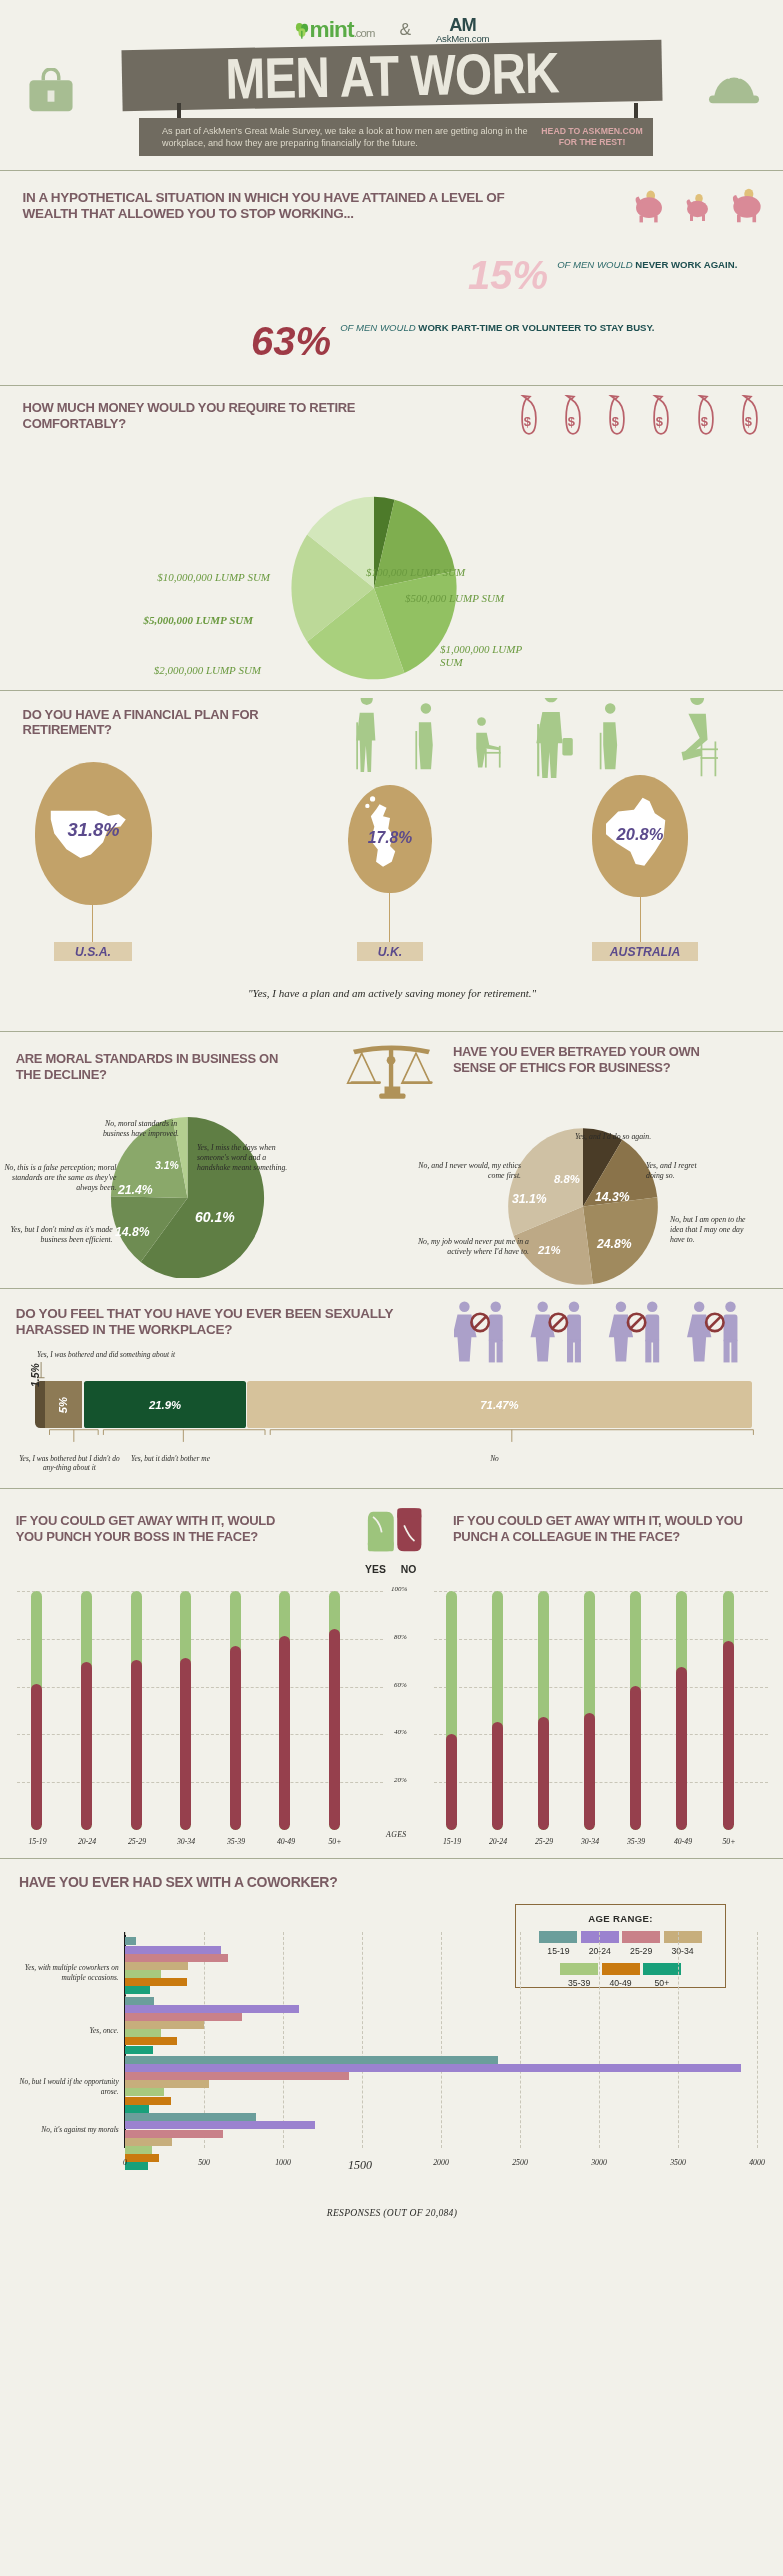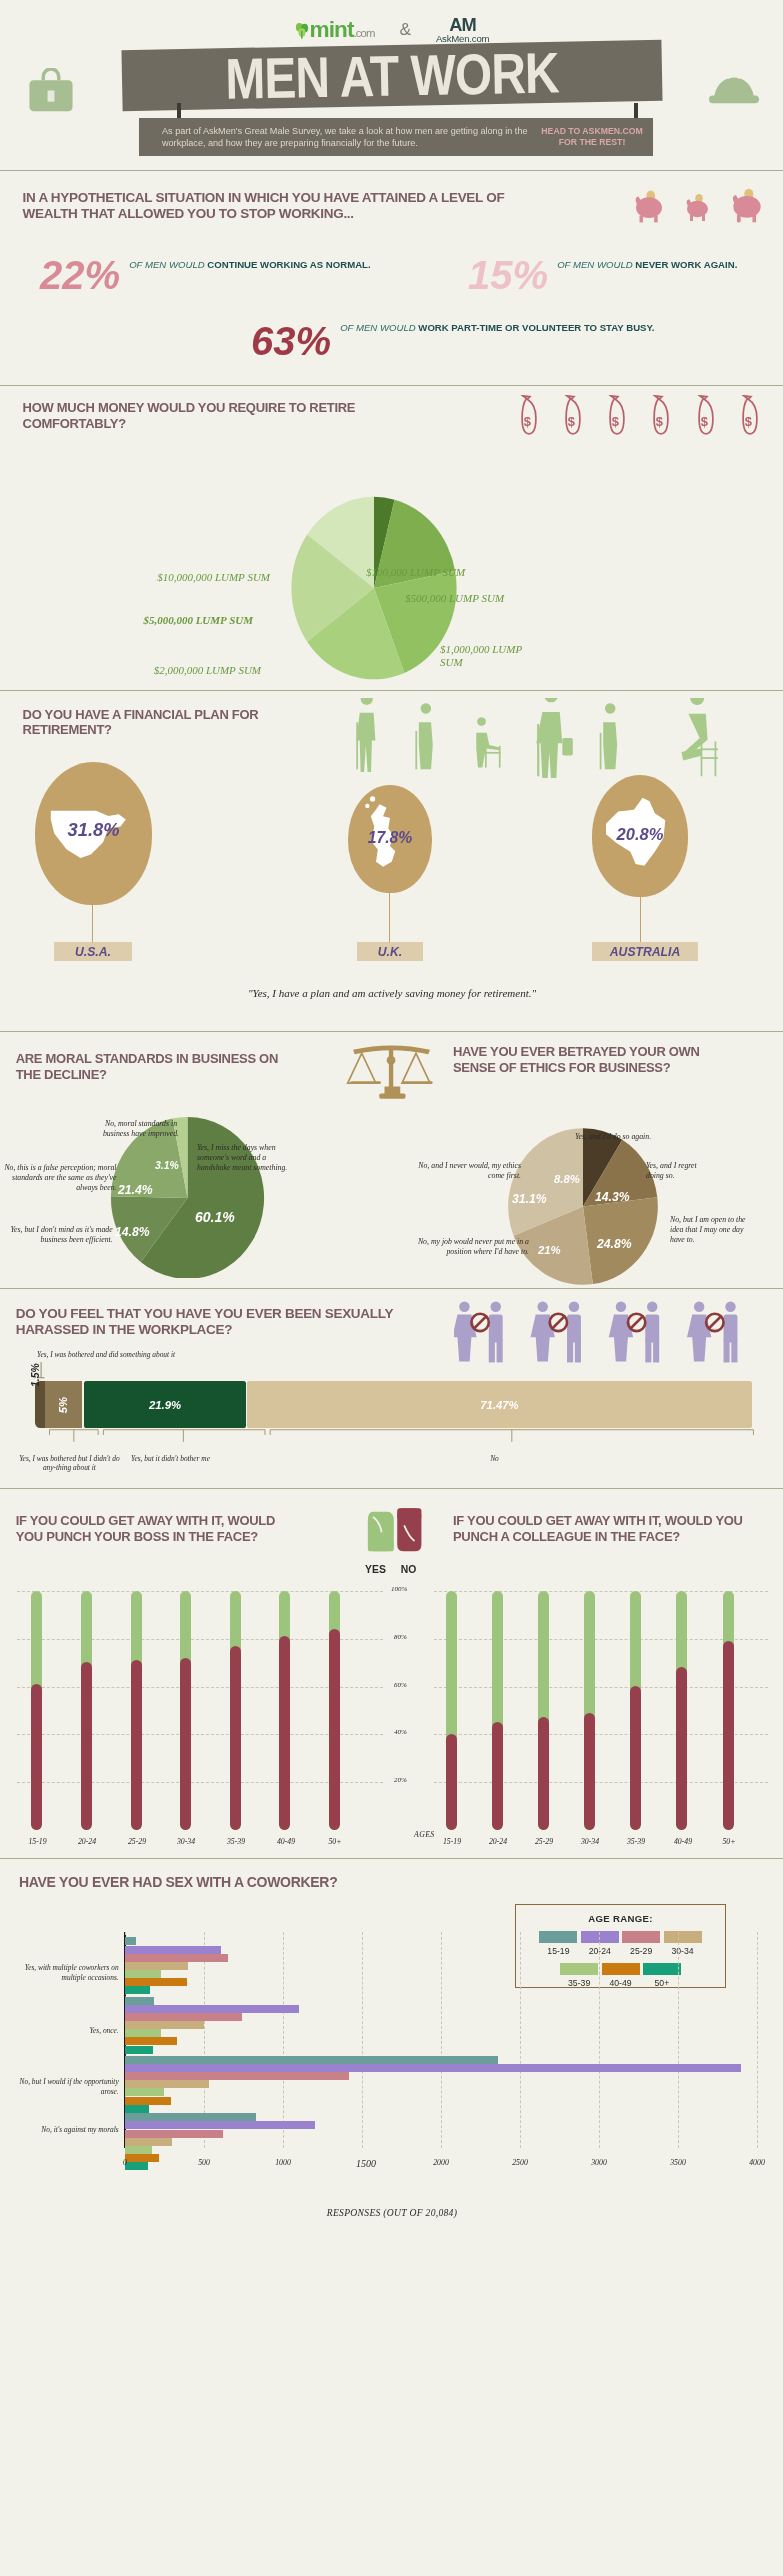--- a/index.html
+++ b/index.html
@@ -160,24 +160,20 @@
     </svg>
     <svg class="pig" width="40" height="40" viewBox="0 0 44 44">
       <ellipse cx="24" cy="10" rx="5" ry="6" fill="#e0c07a"></ellipse>
       <ellipse cx="22" cy="24" rx="15" ry="12" fill="#d98a97"></ellipse>
       <path d="M8 20 q-4 -8 2 -9 q2 5 5 6z" fill="#d98a97"></path>
       <rect x="11" y="33" width="4" height="8" fill="#d98a97"></rect>
       <rect x="28" y="33" width="4" height="8" fill="#d98a97"></rect>
     </svg>
   </div>
 
-  <div class="stat" style="left:40px; top:82px;">
-    <span class="bignum" style="font-size:40px; color:#d98a97;">22%</span>
-    <span class="stattxt"><span>OF MEN WOULD </span><b>CONTINUE WORKING AS NORMAL.</b></span>
-  </div>
   <div class="stat" style="left:468px; top:82px;">
     <span class="bignum" style="font-size:40px; color:#eec0c8;">15%</span>
     <span class="stattxt"><span>OF MEN WOULD </span><b>NEVER WORK AGAIN.</b></span>
   </div>
   <div class="stat" style="left:251px; top:148px;">
     <span class="bignum" style="font-size:40px; color:#9e3a46;">63%</span>
     <span class="stattxt" style="padding-top:1.7px;"><span>OF MEN WOULD </span><b>WORK PART-TIME OR VOLUNTEER TO STAY BUSY.</b></span>
   </div>
 </div>
 
@@ -325,21 +321,21 @@
   <div class="pielbl2" style="left:8.7px; top:193px; width:104px; text-align:right;">Yes, but I don't mind as it's made business been efficient.</div>
 
   <div class="slicepct" style="left:155px; top:128px; font-size:10.4px;">3.1%</div>
   <div class="slicepct" style="left:118px; top:151px; font-size:12.2px;">21.4%</div>
   <div class="slicepct" style="left:115px; top:193px; font-size:12.2px;">14.8%</div>
   <div class="slicepct" style="left:195px; top:177px; font-size:14px;">60.1%</div>
 
   <div class="pielbl2" style="left:575px; top:100px; width:104px;">Yes, and I'd do so again.</div>
   <div class="pielbl2" style="left:646px; top:129px; width:70px;">Yes, and I regret doing so.</div>
   <div class="pielbl2" style="left:670px; top:183px; width:82px;">No, but I am open to the idea that I may one day have to.</div>
-  <div class="pielbl2" style="left:416px; top:205px; width:113px; text-align:right;">No, my job would never put me in a position where I'd have to.</div>
+  <div class="pielbl2" style="left:416px; top:205px; width:113px; text-align:right;">No, my job would never put me in a actively where I'd have to.</div>
   <div class="pielbl2" style="left:418px; top:129px; width:103px; text-align:right;">No, and I never would, my ethics come first.</div>
 
   <div class="slicepct" style="left:554px; top:141px; font-size:11.3px;">8.8%</div>
   <div class="slicepct" style="left:595px; top:158px; font-size:12.2px;">14.3%</div>
   <div class="slicepct" style="left:597px; top:205px; font-size:12.2px;">24.8%</div>
   <div class="slicepct" style="left:538px; top:212px; font-size:11.3px;">21%</div>
   <div class="slicepct" style="left:512px; top:160px; font-size:12.2px;">31.1%</div>
 </div>
 
 <div class="sec" id="s-harass">
@@ -447,21 +443,21 @@
   <div class="gridline" style="left:434px; top:150px; width:334px;"></div>
   <div class="gridline" style="left:434px; top:198px; width:334px;"></div>
   <div class="gridline" style="left:434px; top:245px; width:334px;"></div>
   <div class="gridline" style="left:434px; top:293px; width:334px;"></div>
 
   <div class="tick" style="left:391px; top:96px;">100%</div>
   <div class="tick" style="left:394px; top:144px;">80%</div>
   <div class="tick" style="left:394px; top:192px;">60%</div>
   <div class="tick" style="left:394px; top:239px;">40%</div>
   <div class="tick" style="left:394px; top:287px;">20%</div>
-  <div class="axlbl" style="left:386px; top:341px; font-size:7.8px; letter-spacing:0.4px;margin-left:28px;">AGES</div>
+  <div class="axlbl" style="left:386px; top:341px; font-size:7.8px; letter-spacing:0.4px;">AGES</div>
 
   <div id="punch-boss-bars">
       <div class="pbar" style="left: 31px; top: 102px; height: 239px;">
         <div class="no" style="height: 146px;"></div>
       </div>
       <div class="pbar" style="left: 81px; top: 102px; height: 239px;">
         <div class="no" style="height: 168px;"></div>
       </div>
       <div class="pbar" style="left: 131px; top: 102px; height: 239px;">
         <div class="no" style="height: 170px;"></div>
@@ -570,21 +566,21 @@
       <div class="cbar" style="left: 125px; top: 271px; width: 98px; background: rgb(201, 129, 137);"></div>
       <div class="cbar" style="left: 125px; top: 279px; width: 47px; background: rgb(199, 174, 124);"></div>
       <div class="cbar" style="left: 125px; top: 287px; width: 27px; background: rgb(167, 201, 127);"></div>
       <div class="cbar" style="left: 125px; top: 295px; width: 34px; background: rgb(201, 122, 16);"></div>
       <div class="cbar" style="left: 125px; top: 303px; width: 23px; background: rgb(24, 160, 122);"></div>
     </div>
   <div id="cow-xticks">
       <div class="tick" style="left: 111px; top: 299px; width: 28px; text-align: center; font-size: 7.8px;">0</div>
       <div class="tick" style="left: 190px; top: 299px; width: 28px; text-align: center; font-size: 7.8px;">500</div>
       <div class="tick" style="left: 269px; top: 299px; width: 28px; text-align: center; font-size: 7.8px;">1000</div>
-      <div class="tick" style="left: 348px; top: 299px; width: 28px; text-align: right; font-size: 10px;">1500</div>
+      <div class="tick" style="left: 348px; top: 299px; width: 28px; text-align: left; font-size: 12px;">1500</div>
       <div class="tick" style="left: 427px; top: 299px; width: 28px; text-align: center; font-size: 7.8px;">2000</div>
       <div class="tick" style="left: 506px; top: 299px; width: 28px; text-align: center; font-size: 7.8px;">2500</div>
       <div class="tick" style="left: 585px; top: 299px; width: 28px; text-align: center; font-size: 7.8px;">3000</div>
       <div class="tick" style="left: 664px; top: 299px; width: 28px; text-align: center; font-size: 7.8px;">3500</div>
       <div class="tick" style="left: 743px; top: 299px; width: 28px; text-align: center; font-size: 7.8px;">4000</div>
     </div>
 
   <div class="clabel" style="left:8.7px; top:104px; width:110px;">Yes, with multiple coworkers on multiple occasions.</div>
   <div class="clabel" style="left:8.7px; top:167px; width:110px;">Yes, once.</div>
   <div class="clabel" style="left:8.7px; top:218px; width:110px;">No, but I would if the opportunity arose.</div>

